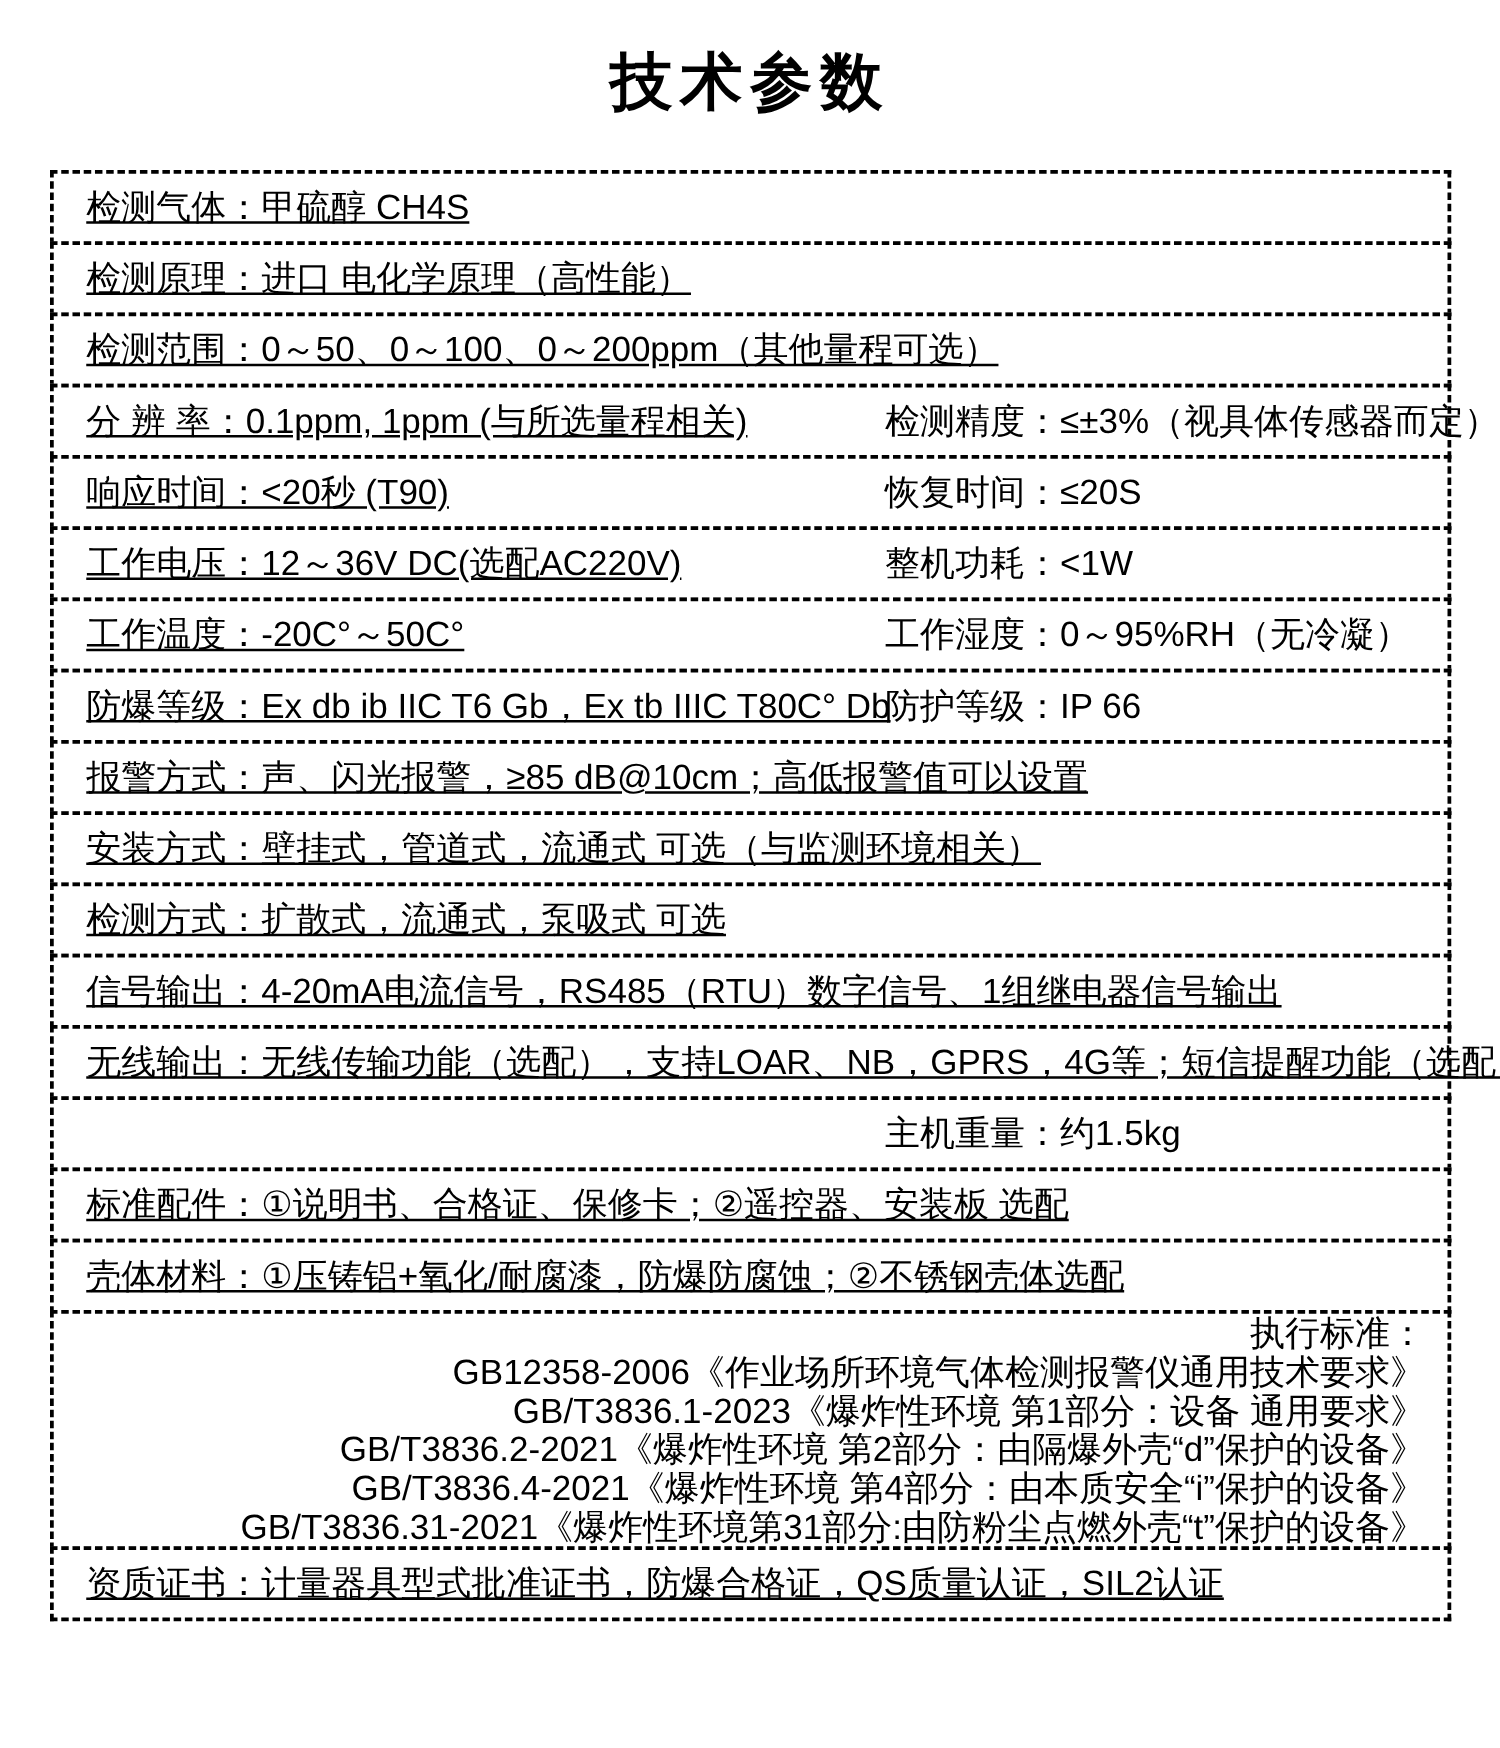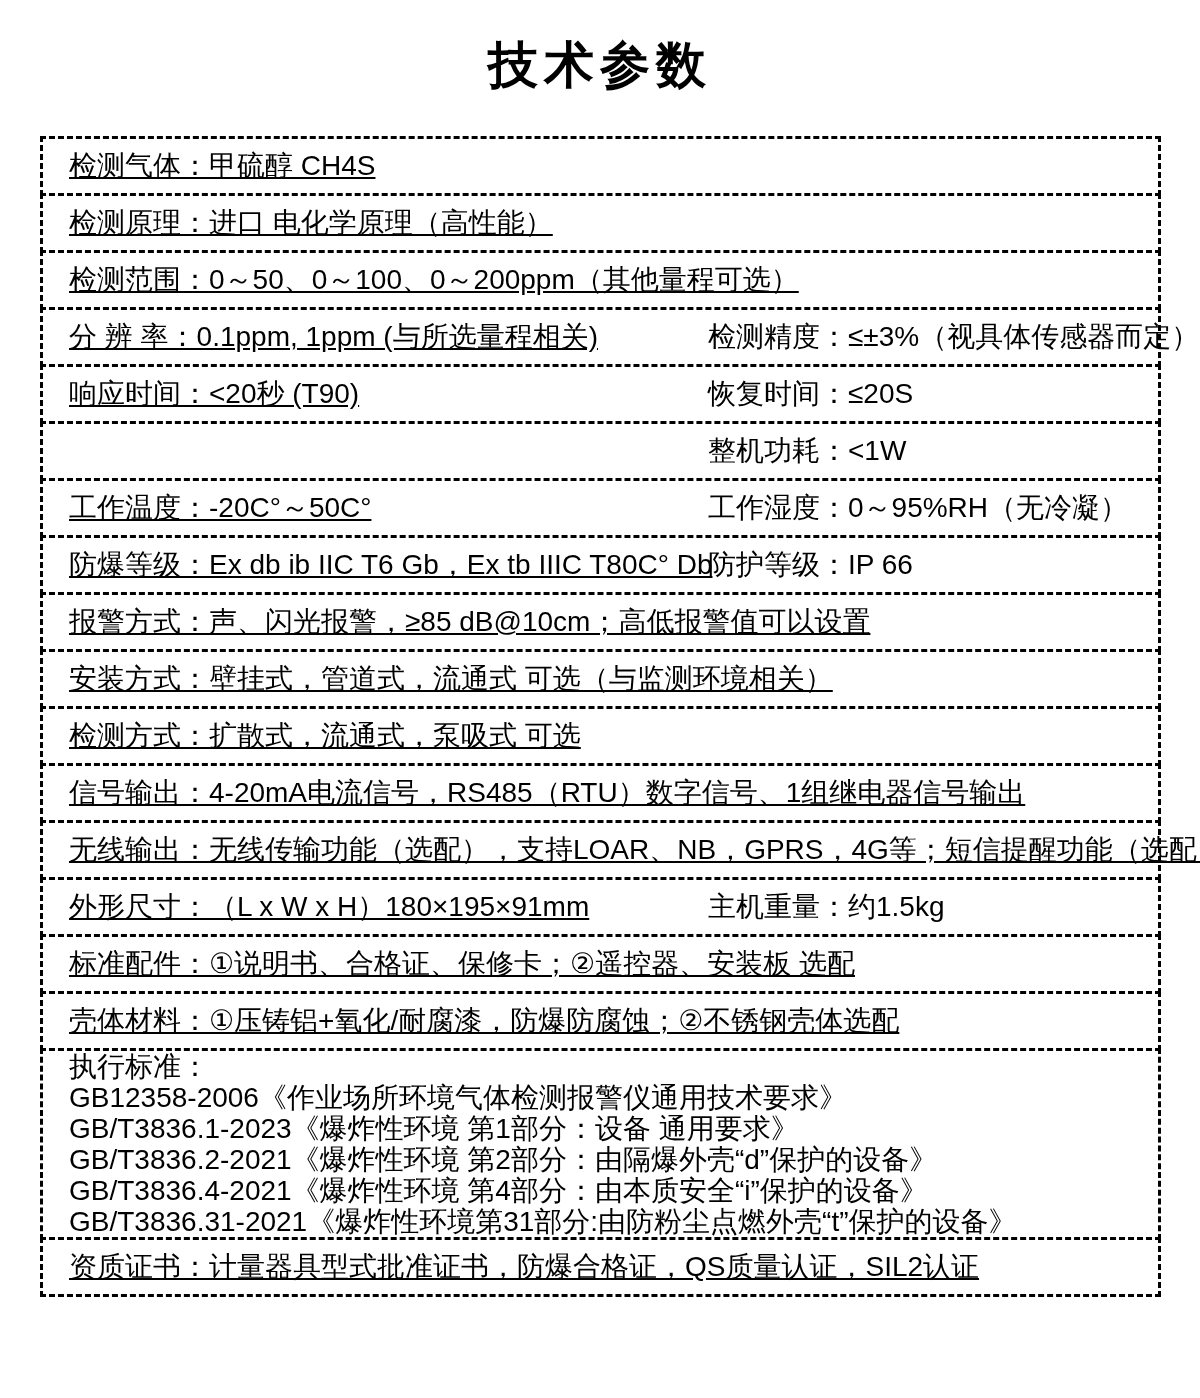--- a/index.html
+++ b/index.html
@@ -52,21 +52,21 @@
   .row .col2 {
     position: absolute;
     left: 665px;
     top: 50%;
     transform: translateY(-50%);
   }
   .row.multi {
     height: 192px;
     display: flex;
     flex-direction: column;
-    align-items: flex-start;
+    align-items: flex-end;
     justify-content: center;
   }
   .row.multi .line {
     line-height: 31px;
     font-size: 28px;
   }
 </style>
 </head>
 <body>
 
@@ -84,20 +84,21 @@
     </div>
     <div class="row">
       <span class="col1">分 辨 率：0.1ppm, 1ppm (与所选量程相关)</span>
       <span class="col2">检测精度：≤±3%（视具体传感器而定）</span>
     </div>
     <div class="row">
       <span class="col1">响应时间：&lt;20秒 (T90)</span>
       <span class="col2">恢复时间：≤20S</span>
     </div>
     <div class="row">
+      <span class="col1">工作电压：12～36V DC(选配AC220V)</span>
       <span class="col2">整机功耗：&lt;1W</span>
     </div>
     <div class="row">
       <span class="col1">工作温度：-20C°～50C°</span>
       <span class="col2">工作湿度：0～95%RH（无冷凝）</span>
     </div>
     <div class="row">
       <span class="col1">防爆等级：Ex db ib IIC T6 Gb，Ex tb IIIC T80C° Db</span>
       <span class="col2">防护等级：IP 66</span>
     </div>
@@ -110,21 +111,20 @@
     <div class="row">
       <span class="col1">检测方式：扩散式，流通式，泵吸式 可选</span>
     </div>
     <div class="row">
       <span class="col1">信号输出：4-20mA电流信号，RS485（RTU）数字信号、1组继电器信号输出</span>
     </div>
     <div class="row">
       <span class="col1">无线输出：无线传输功能（选配），支持LOAR、NB，GPRS，4G等；短信提醒功能（选配）</span>
     </div>
     <div class="row">
-      <span class="col1">外形尺寸：（L x W x H）180×195×91mm</span>
       <span class="col2">主机重量：约1.5kg</span>
     </div>
     <div class="row">
       <span class="col1">标准配件：①说明书、合格证、保修卡；②遥控器、安装板 选配</span>
     </div>
     <div class="row">
       <span class="col1">壳体材料：①压铸铝+氧化/耐腐漆，防爆防腐蚀；②不锈钢壳体选配</span>
     </div>
     <div class="row multi">
       <div class="line">执行标准：</div>

